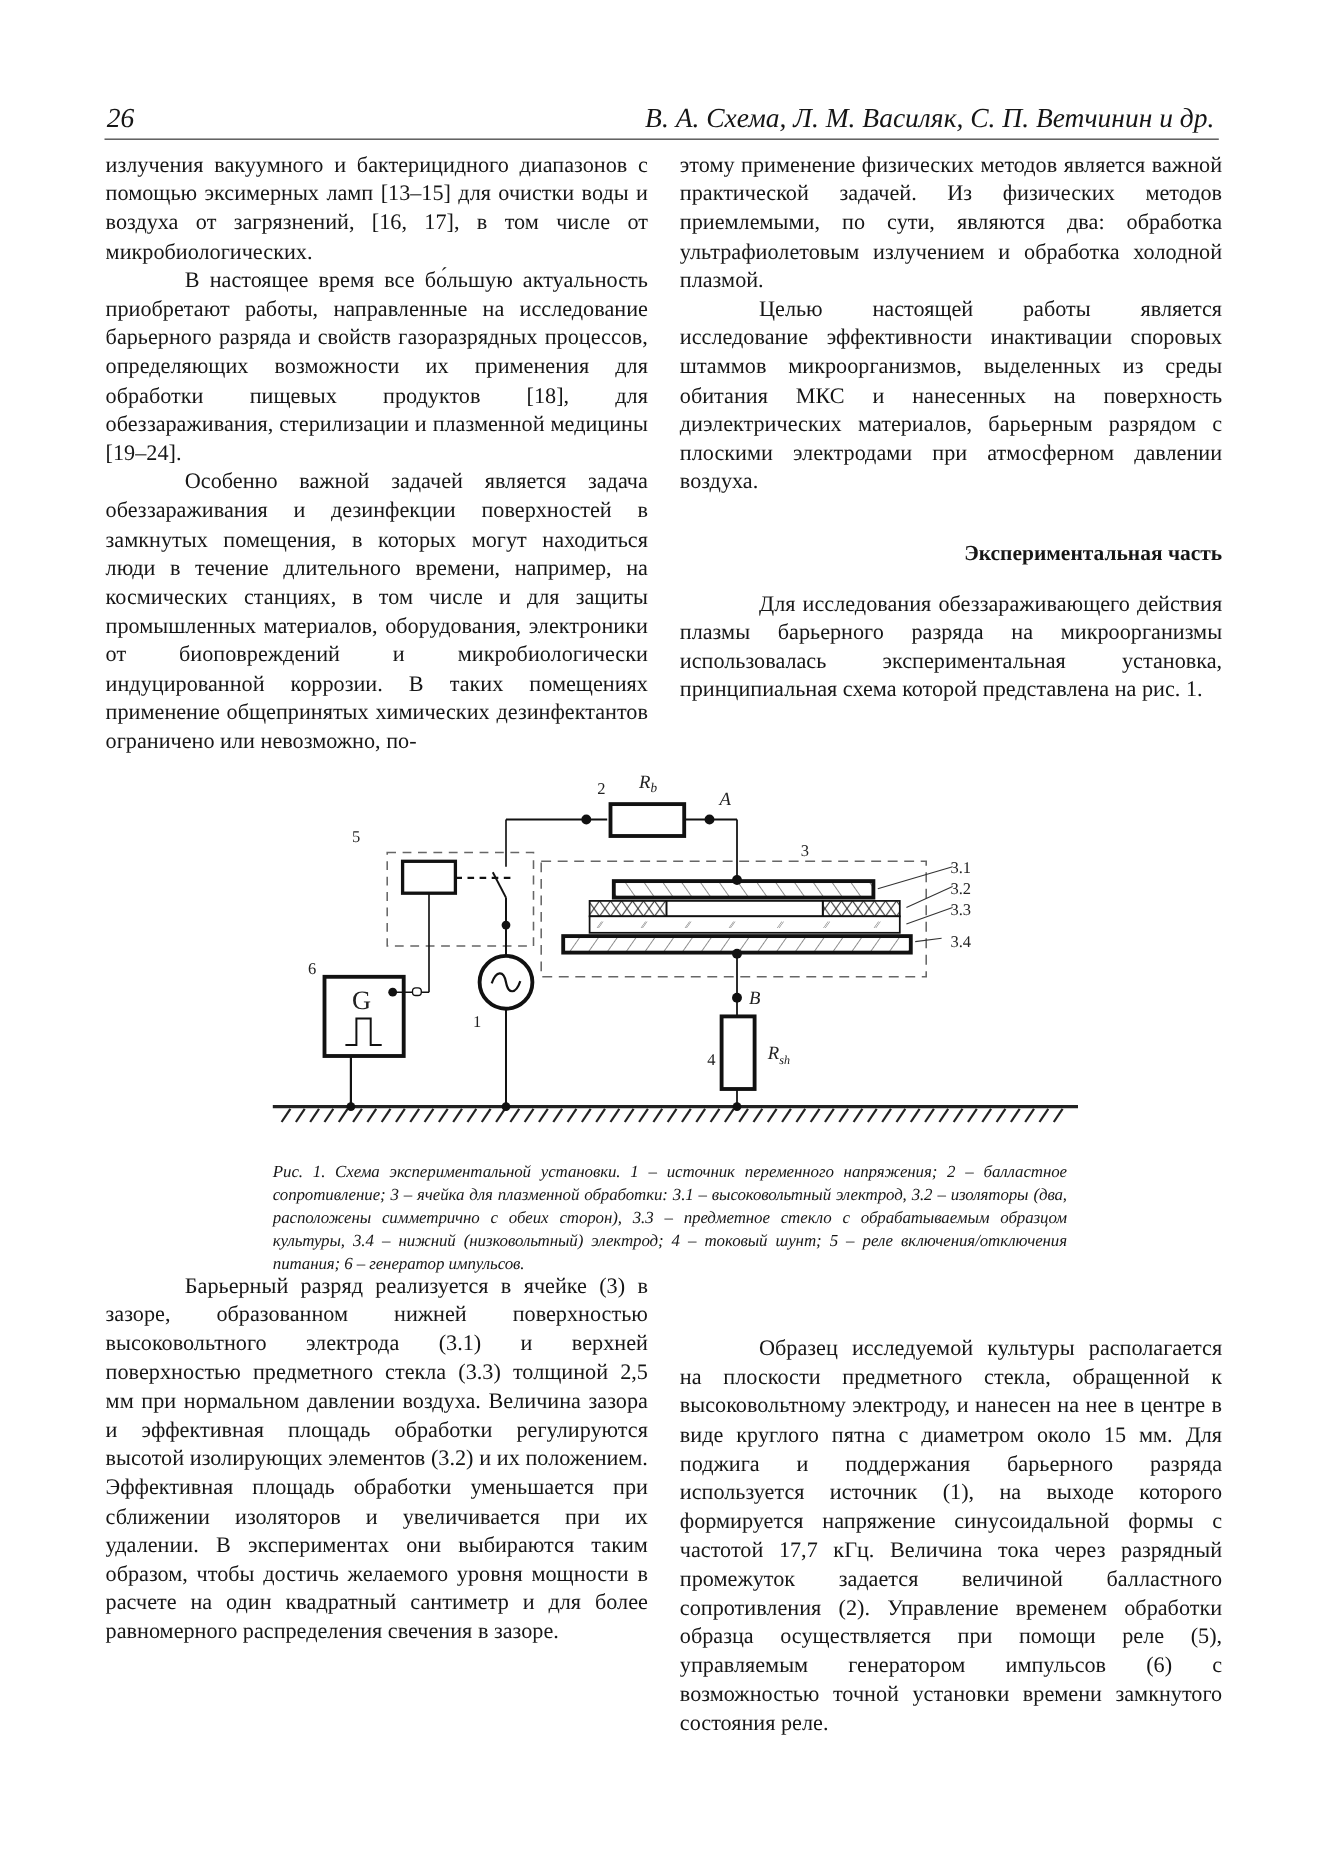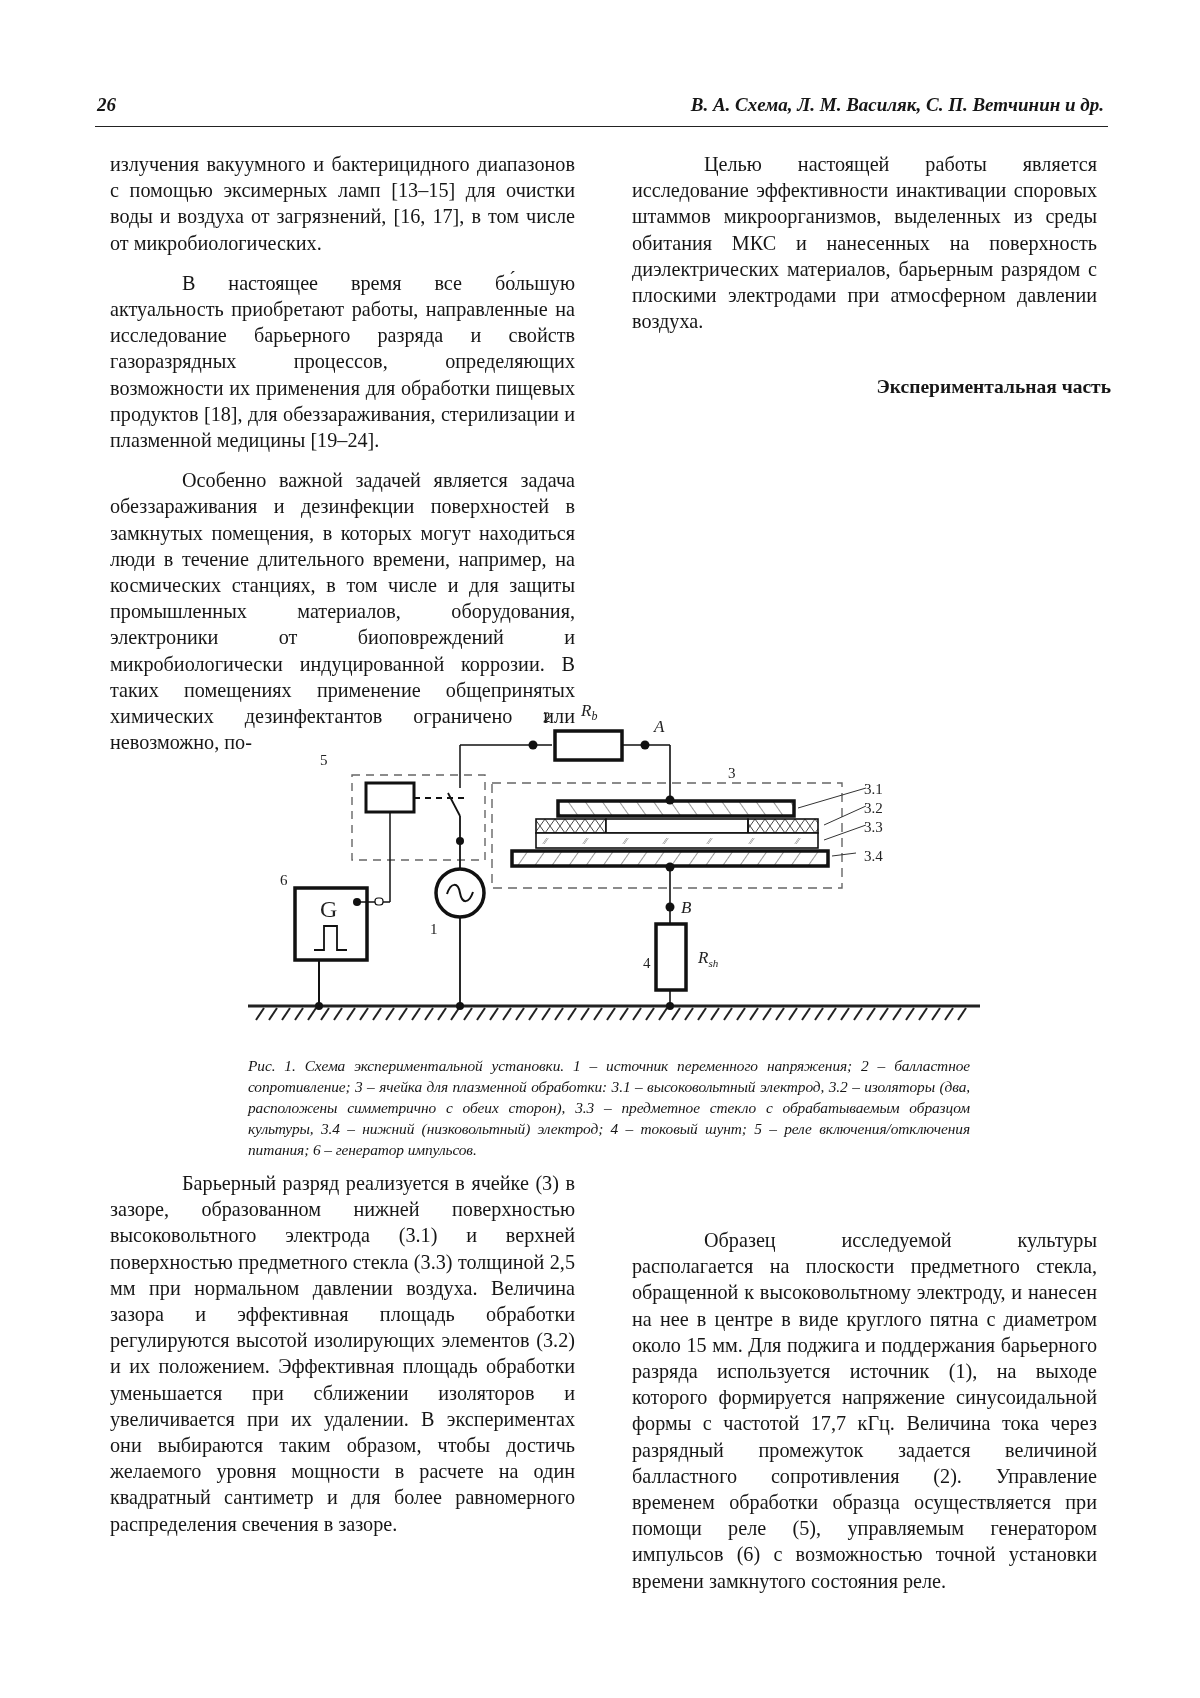--- a/index.html
+++ b/index.html
@@ -1,24 +1,24 @@
 <!DOCTYPE html>
 <html><head>
 <meta charset="utf-8">
 <style>
   html, body { margin: 0; padding: 0; background: #ffffff; }
   body { width: 1200px; height: 1698px; position: relative; overflow: hidden;
          font-family: "Liberation Serif", "DejaVu Serif", serif; color: #161616; }
   .header { position: absolute; left: 95px; right: 92px; top: 92px; height: 34px;
-            border-bottom: 1.6px solid #222; font-style: italic; font-size: 19px; font-weight: bold; }
+            border-bottom: 1.6px solid #222; font-style: italic; font-size: 25px; }
   .header .pg { position: absolute; left: 2px; top: 2px; }
   .header .au { position: absolute; right: 4px; top: 2px; }
   .col { position: absolute; width: 493px; font-size: 20.2px; line-height: 26.2px;
          text-align: justify; hyphens: manual; }
-  .col p { margin: 14px; }
+  .col p { margin: 0; }
   .col p.ind { text-indent: 72px; }
   .col-l1 { left: 96px; top: 137px; }
   .col-r1 { left: 618px; top: 137px; }
   .sec-title { font-weight: bold; text-align: right; margin: 40px 0 18px 0 !important; text-indent: 0 !important; font-size: 19.5px; }
   .col-l2 { left: 96px; top: 1156px; }
   .col-r2 { left: 618px; top: 1213px; }
   .figure { position: absolute; left: 240px; top: 700px; width: 740px; height: 340px; }
   .fig-label { font-family: "Liberation Serif", serif; font-size: 15px; fill: #222; }
   .fig-it { font-style: italic; font-size: 17px; }
   .caption { position: absolute; left: 248px; top: 1055px; width: 722px;
@@ -33,22 +33,24 @@
   <span class="au">В. А. Схема, Л. М. Василяк, С. П. Ветчинин и др.</span>
 </div>
 
 <div class="col col-l1">
   <p>излучения вакуумного и бактерицидного диапазонов с помощью эксимерных ламп [13–15] для очистки воды и воздуха от загрязнений, [16, 17], в том числе от микробиологических.</p>
   <p class="ind">В настоящее время все бо́льшую актуальность приобретают работы, направленные на исследование барьерного разряда и свойств газоразрядных процессов, определяющих возможности их применения для обработки пищевых продуктов [18], для обеззараживания, стерилизации и плазменной медицины [19–24].</p>
   <p class="ind">Особенно важной задачей является задача обеззараживания и дезинфекции поверхностей в замкнутых помещения, в которых могут находиться люди в течение длительного времени, например, на космических станциях, в том числе и для защиты промышленных материалов, оборудования, электроники от биоповреждений и микробиологически индуцированной коррозии. В таких помещениях применение общепринятых химических дезинфектантов ограничено или невозможно, по-</p>
 </div>
 
 <div class="col col-r1">
+  <p>этому применение физических методов является важной практической задачей. Из физических методов приемлемыми, по сути, являются два: обработка ультрафиолетовым излучением и обработка холодной плазмой.</p>
   <p class="ind">Целью настоящей работы является исследование эффективности инактивации споровых штаммов микроорганизмов, выделенных из среды обитания МКС и нанесенных на поверхность диэлектрических материалов, барьерным разрядом с плоскими электродами при атмосферном давлении воздуха.</p>
   <p class="sec-title">Экспериментальная часть</p>
+  <p class="ind">Для исследования обеззараживающего действия плазмы барьерного разряда на микроорганизмы использовалась экспериментальная установка, принципиальная схема которой представлена на рис. 1.</p>
 </div>
 
 <svg class="figure" viewBox="0 0 740 340" xmlns="http://www.w3.org/2000/svg">
   <defs>
     <pattern id="hatchA" width="14" height="14" patternUnits="userSpaceOnUse" patternTransform="rotate(-35)">
       <line x1="0" y1="0" x2="0" y2="14" stroke="#333" stroke-width="1"></line>
     </pattern>
     <pattern id="hatchB" width="14" height="14" patternUnits="userSpaceOnUse" patternTransform="rotate(35)">
       <line x1="0" y1="0" x2="0" y2="14" stroke="#333" stroke-width="1"></line>
     </pattern>

